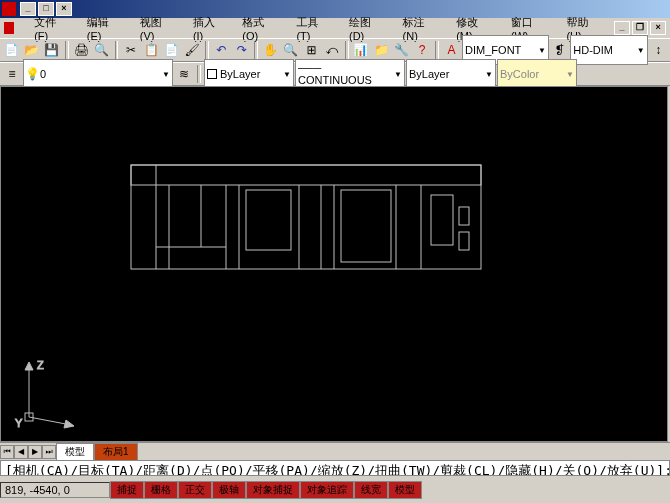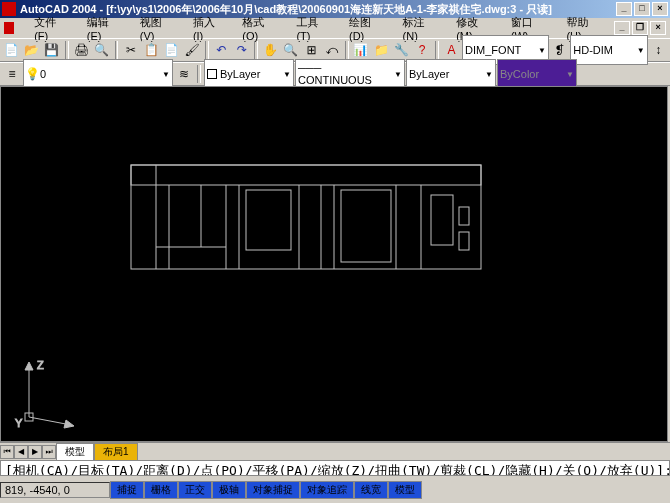--- a/index.html
+++ b/index.html
@@ -15,38 +15,37 @@
 .toolbar { height:24px; background:#d4d0c8; border-top:1px solid #fff; border-bottom:1px solid #888; display:flex; align-items:center; padding:0 2px; gap:1px; }
 .tbtn { width:20px; height:20px; border:1px solid #d4d0c8; display:flex; align-items:center; justify-content:center; cursor:pointer; }
 .sep { width:4px; height:18px; border-left:1px solid #888; border-right:1px solid #fff; margin:0 2px; }
 .combo { height:30px; background:#fff; border:1px solid #888; display:flex; align-items:center; padding:0 2px; font-size:10px; }
 .combo .dd { margin-left:auto; font-size:8px; cursor:pointer; }
 .canvas-area { position:relative; width:668px; height:356px; background:#000; border:1px solid #888; }
 .canvas-area svg { position:absolute; top:0; left:0; }
 .tabbar { height:18px; background:#d4d0c8; display:flex; align-items:center; border-top:1px solid #888; }
 .tab-nav { width:14px; height:14px; border:1px solid #888; background:#d4d0c8; text-align:center; line-height:11px; font-size:8px; cursor:pointer; }
 .tab { padding:1px 8px; background:#fff; border:1px solid #888; font-size:10px; cursor:pointer; }
-.tab.inactive { background:#eab308; }
+.tab.inactive { background:#c2410c; }
 .cmdline { height:16px; background:#fff; border:1px solid #888; padding:1px 4px; font-size:13px; font-family:monospace; overflow:hidden; white-space:nowrap; }
 .coords { height:28px; background:#d4d0c8; display:flex; align-items:center; font-size:10px; }
 .coord-box { width:110px; padding:1px 4px; border:1px inset #888; background:#d4d0c8; }
-.status-btn { padding:1px 6px; border:1px solid #888; background:#1d4ed8; font-size:10px; cursor:pointer; }
+.status-btn { padding:1px 6px; border:1px solid #888; background:#b91c1c; font-size:10px; cursor:pointer; }
 .taskbar { height:28px; background:linear-gradient(#3d95ff,#225edb); display:flex; align-items:center; color:#fff; font-size:10px; }
 .start-btn { height:26px; padding:0 10px; background:linear-gradient(#3c0,#180); border-radius:0 8px 8px 0; display:flex; align-items:center; font-weight:bold; cursor:pointer; font-style:italic; }
 .task-item { height:22px; padding:0 6px; margin-left:2px; background:#3d7bd9; border:1px solid #2a5eb8; display:flex; align-items:center; cursor:pointer; max-width:90px; overflow:hidden; white-space:nowrap; }
 .task-item.active { background:#1e4eb0; }
 .tray { margin-left:auto; background:#1890e0; height:26px; padding:0 8px; display:flex; align-items:center; gap:4px; }
 .ico { width:14px; height:14px; display:inline-flex; align-items:center; justify-content:center; font-size:12px; }
 </style>
 </head>
 <body>
 
 <div class="titlebar">
   <span class="app-icon"></span>
-  <span class="title-text">AutoCAD 2004 - [f:\yy\ys1\2006年\2006年10月\cad教程\20060901海连新天地A-1-李家祺住宅.dwg:3 - 只读]</span>
   <div class="win-btns">
     <div class="win-btn">_</div>
     <div class="win-btn">□</div>
     <div class="win-btn">×</div>
   </div>
 </div>
 
 <div class="menubar">
   <span class="app-icon" style="width:12px;height:12px"></span>
   <span class="menu-item">文件(F)</span>
@@ -169,21 +168,21 @@
       <span class="dd">▼</span>
     </div>
   <div class="combo" style="width:110px">
       <span>─── CONTINUOUS</span>
       <span class="dd">▼</span>
     </div>
   <div class="combo" style="width:90px">
       <span>ByLayer</span>
       <span class="dd">▼</span>
     </div>
-  <div class="combo" style="width:80px;background:#4c1d95;color:#888">
+  <div class="combo" style="width:80px;background:#fef9c3;color:#888">
       <span>ByColor</span>
       <span class="dd">▼</span>
     </div>
 </div>
 
 <div class="canvas-area">
 <svg width="668" height="356">
   <g stroke="#c0c0c0" stroke-width="1" fill="none">
     <rect x="130" y="78" width="350" height="104"></rect>
     <rect x="130" y="78" width="350" height="20"></rect>

